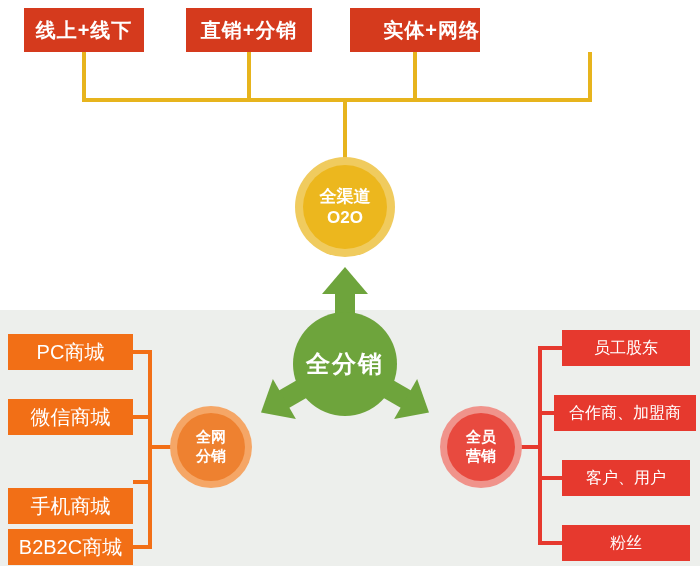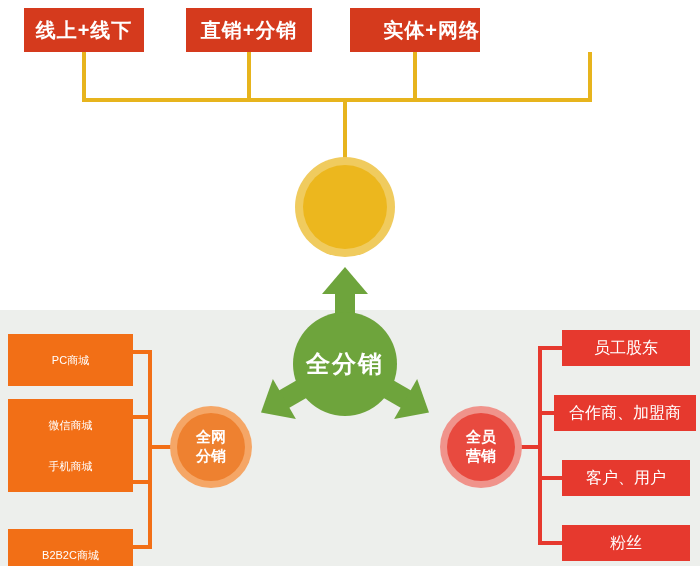--- a/index.html
+++ b/index.html
@@ -31,21 +31,21 @@
   .ring-orange{fill:var(--orange-ring);}
   .fill-orange{fill:var(--orange-fill);}
   .ring-red{fill:var(--red-ring);}
   .fill-red{fill:var(--red-fill);}
   .fill-green{fill:var(--green);}
   .box{
     position:absolute;display:flex;align-items:center;justify-content:center;
     color:#ffffff;text-align:center;box-sizing:border-box;
   }
   .top-box{background:var(--red-box);height:44px;top:8px;font-size:20px;font-weight:700;letter-spacing:1px;}
-  .left-box{background:var(--orange-box);height:52px;width:125px;left:8px;font-size:11px;font-weight:500;}
+  .left-box{background:var(--orange-box);height:36px;width:125px;left:8px;font-size:20px;font-weight:500;}
   .right-box{background:var(--side-red);height:36px;font-size:16px;font-weight:500;}
   .node-label{
     position:absolute;display:flex;flex-direction:column;align-items:center;justify-content:center;
     color:#ffffff;text-align:center;line-height:1.25;
   }
   .node-omni{left:295px;top:157px;width:100px;height:100px;font-size:17px;font-weight:700;}
   .node-green{left:285px;top:314px;width:120px;height:100px;font-size:24px;font-weight:700;letter-spacing:2px;}
   .node-small{width:80px;height:80px;font-size:15px;font-weight:700;}
   .node-orange{left:171px;top:407px;}
   .node-red{left:441px;top:407px;}
@@ -121,20 +121,24 @@
   <div class="box top-box" style="left:24px;width:120px;">
       <span>线上+线下</span>
     </div>
   <div class="box top-box" style="left:186px;width:126px;">
       <span>直销+分销</span>
     </div>
   <div class="box top-box" style="left:350px;width:130px;justify-content:flex-end;">
       <span>实体+网络</span>
     </div>
 
+  <div class="node-label node-omni">
+    <span>全渠道</span>
+    <span>O2O</span>
+  </div>
 
   <div class="node-label node-green">
     <span>全分销</span>
   </div>
 
   <div class="node-label node-small node-orange">
     <span>全网</span>
     <span>分销</span>
   </div>
 
@@ -142,21 +146,21 @@
     <span>全员</span>
     <span>营销</span>
   </div>
 
   <div class="box left-box" style="top:334px;">
       <span>PC商城</span>
     </div>
   <div class="box left-box" style="top:399px;">
       <span>微信商城</span>
     </div>
-  <div class="box left-box" style="top:440px;">
+  <div class="box left-box" style="top:488px;">
       <span>手机商城</span>
     </div>
   <div class="box left-box" style="top:529px;">
       <span>B2B2C商城</span>
     </div>
 
   <div class="box right-box" style="top:330px;left:562px;width:128px;">
       <span>员工股东</span>
     </div>
   <div class="box right-box" style="top:395px;left:554px;width:142px;">

